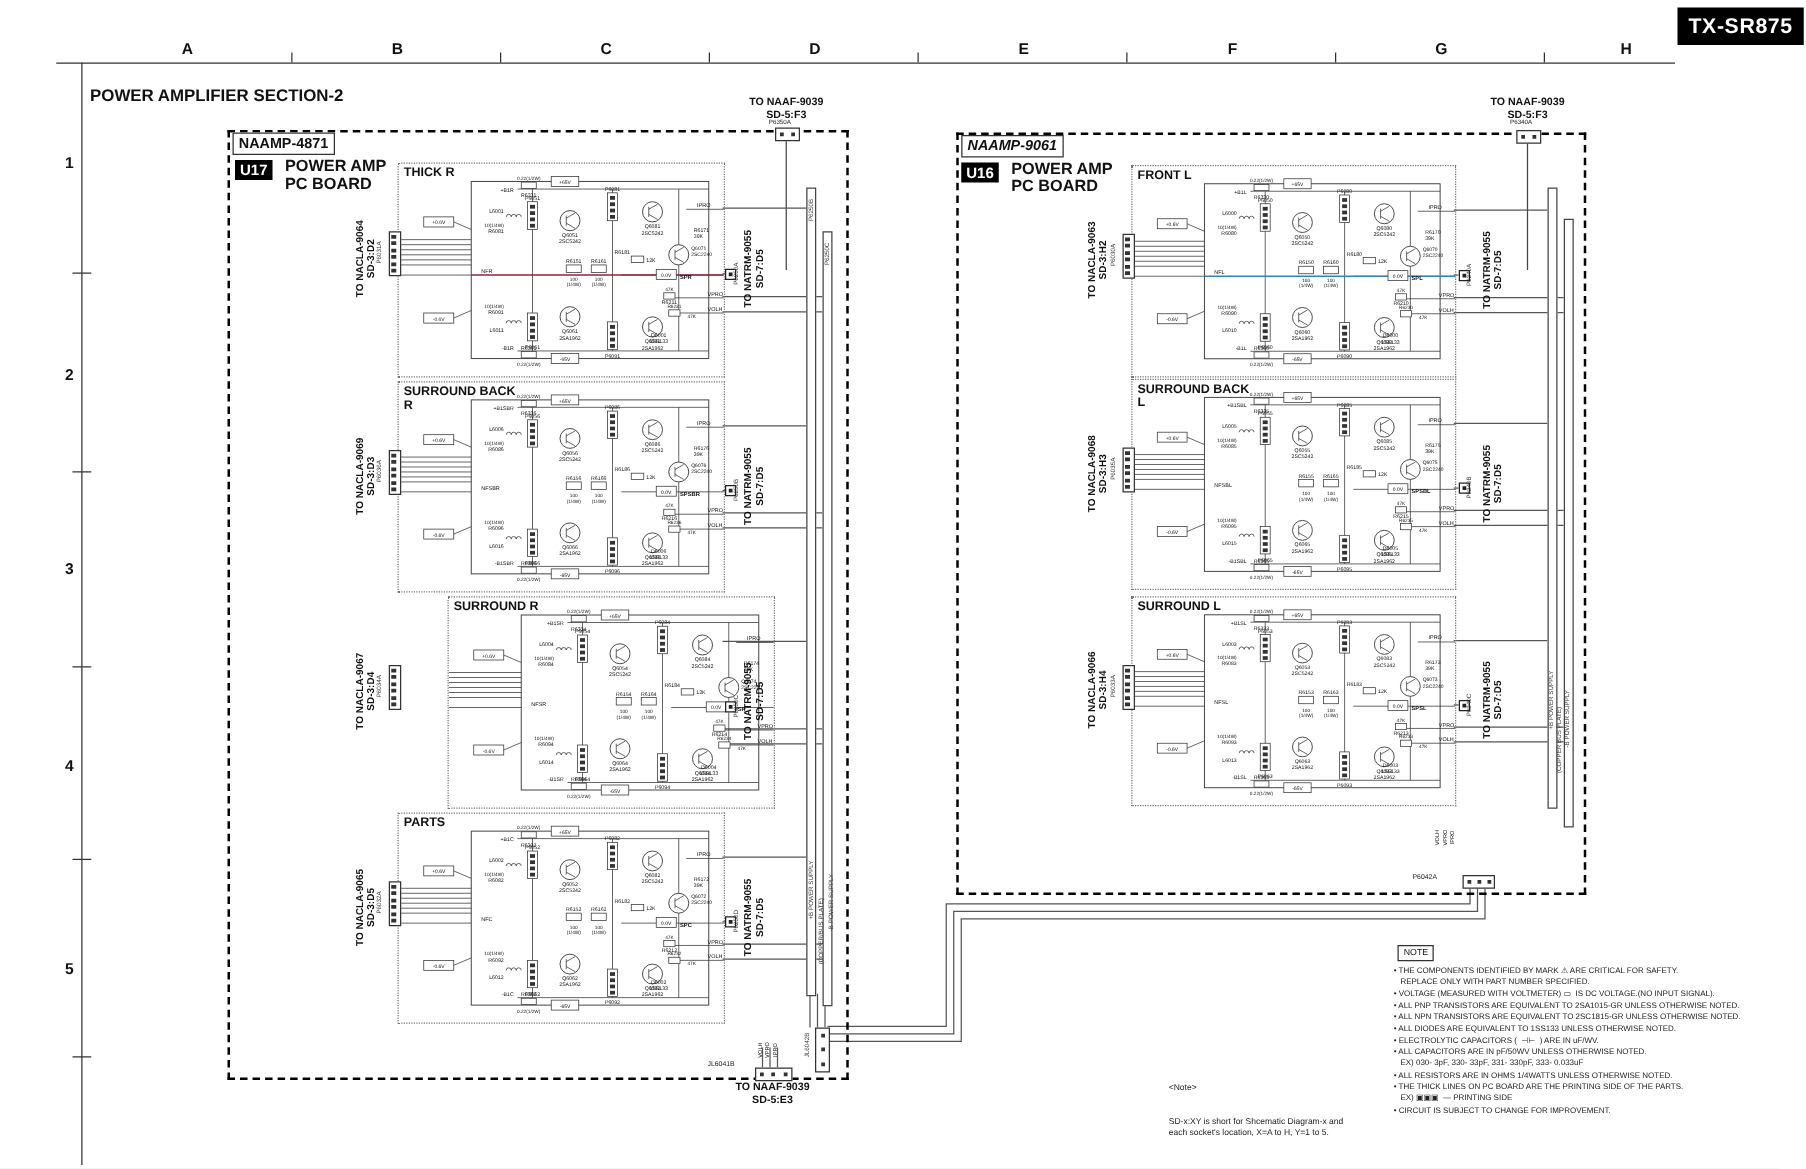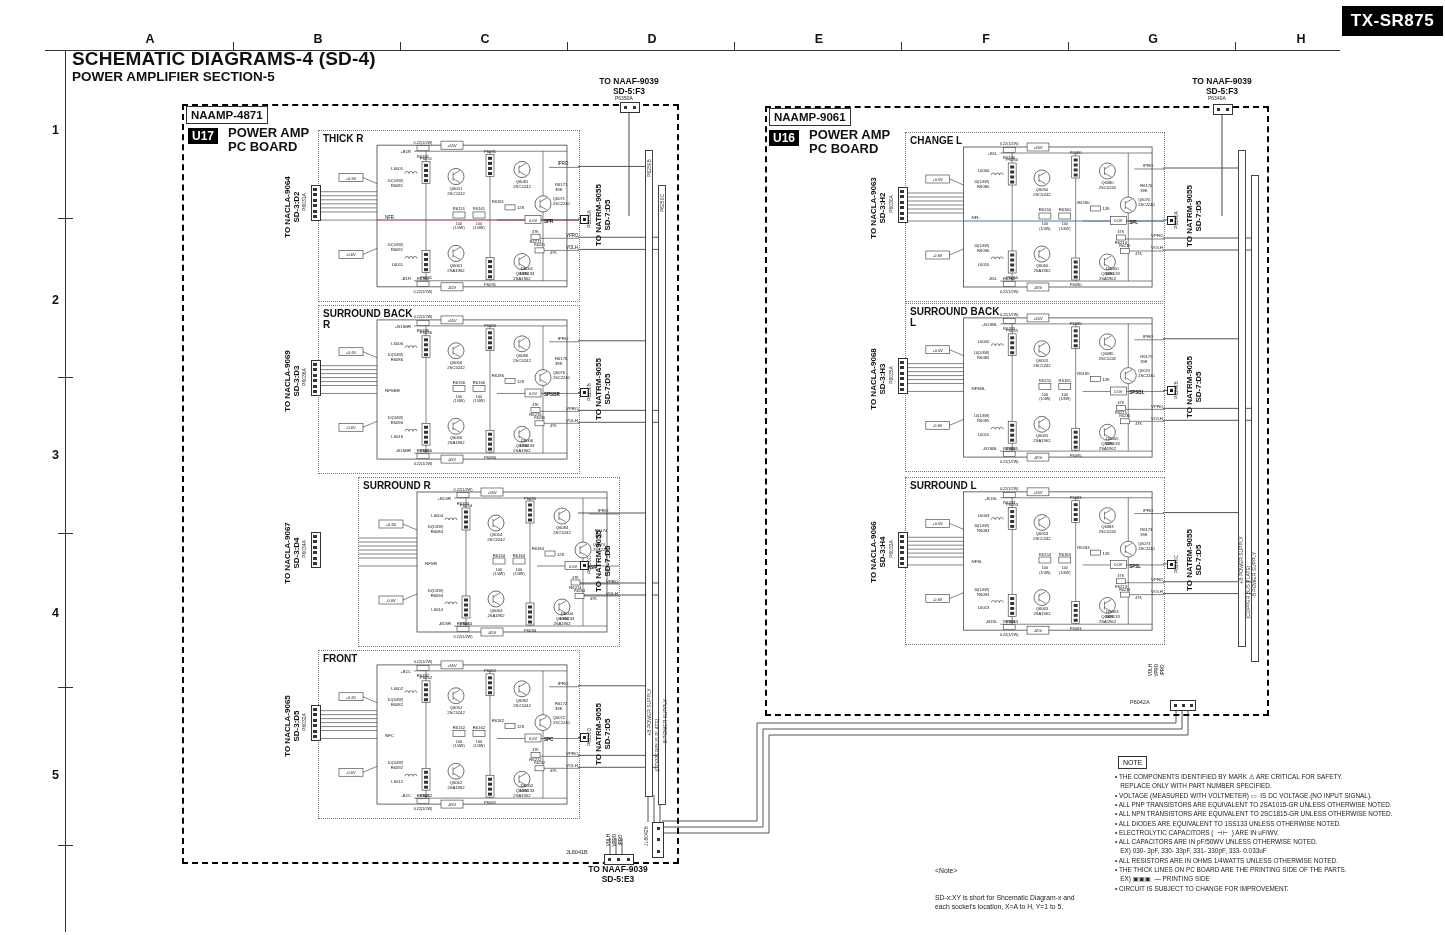--- a/index.html
+++ b/index.html
@@ -35,22 +35,21 @@
   .cbox{position:absolute;border:1px solid #333;background:#fff;display:flex;align-items:center;justify-content:space-around;}
   .cpin{width:3px;height:3px;background:#333;}
   svg text{font-family:"Liberation Sans","DejaVu Sans",sans-serif;fill:#111;}
   .sidenote{position:absolute;font-size:6.8px;line-height:9px;color:#222;white-space:pre;}
 </style>
 </head>
 <body>
 
 <div class="page">
   <div class="badge">TX-SR875</div>
-  <div class="title">SCHEMATIC DIAGRAMS-4 (SD-4)</div>
-  <div class="subtitle">POWER AMPLIFIER SECTION-5</div>
+  <div class="subtitle">POWER AMPLIFIER SECTION-2</div>
 
   <div class="hline" style="left:45px;top:50px;width:1295px;"></div>
   <div class="vline" style="left:65px;top:50px;height:882px;"></div>
 
   <div id="gridheads"></div>
   <div id="boards"></div>
   <svg id="wires" width="1445" height="935" style="position:absolute;left:0;top:0;pointer-events:none;">
       <line x1="629" y1="111" x2="629" y2="216" stroke="#444" stroke-width="1"></line>
       <line x1="578" y1="166.42857142857142" x2="645" y2="166.42857142857142" stroke="#555" stroke-width="1"></line>
       <line x1="578" y1="237.26190476190476" x2="658" y2="237.26190476190476" stroke="#555" stroke-width="1"></line>
@@ -700,38 +699,38 @@
         <text x="208" y="142" font-size="4.2" text-anchor="middle">1SS133</text>
         <rect x="212" y="102" width="9" height="5" fill="#fff" stroke="#333" stroke-width="0.6"></rect>
         <text x="216.5" y="100.5" font-size="3.8" text-anchor="middle">47K</text>
         <text x="216.5" y="111" font-size="4.2" text-anchor="middle">R6212</text>
         <rect x="216" y="115.5" width="9" height="5" fill="#fff" stroke="#333" stroke-width="0.6"></rect>
         <text x="220.5" y="114" font-size="3.8" text-anchor="middle">R6232</text>
         <text x="231" y="122" font-size="3.8">47K</text>
         <text x="247" y="104.5" font-size="4.4">VPRO</text>
         <text x="247" y="116.5" font-size="4.4">VOLH</text>
         <text x="66" y="86.5" font-size="4.4">NFC</text>
-      </svg><div class="btitle">FRONT</div></div>
+      </svg><div class="btitle">PARTS</div></div>
     <div class="rot rot8" style="left:292px;top:725.5px;">TO NACLA-9065
 SD-3:D5</div>
     <div class="rot rot5" style="left:304px;top:722px;">P6032A</div>
     <div class="strip" style="left:311px;top:705px;height:34px;">
       <div class="pin" style="top: 2px;"></div>
       <div class="pin" style="top: 7.4px;"></div>
       <div class="pin" style="top: 12.8px;"></div>
       <div class="pin" style="top: 18.2px;"></div>
       <div class="pin" style="top: 23.6px;"></div>
       <div class="pin" style="top: 29px;"></div>
     </div>
     <div class="sq" style="left:580px;top:733.4761904761905px;"></div>
     <div class="rot rot5" style="left:589px;top:737.4761904761905px;">P6250D</div>
     <div class="rot rot8" style="left:603px;top:733.5px;">TO NATRM-9055
 SD-7:D5</div>
     <div class="board" style="left:765px;top:106px;width:500px;height:606px;"></div>
-    <div class="namebox" style="left:769px;top:108px;">NAAMP-9061</div>
+    <div class="namebox" style="left:769px;top:108px;font-style:italic;">NAAMP-9061</div>
     <div class="uchip" style="left:769px;top:130px;">U16</div>
     <div class="utitle" style="left:809px;top:128px;">POWER AMP
 PC BOARD</div>
     <div class="naaf" style="left:1222px;top:76px;">TO NAAF-9039
 SD-5:F3</div>
     <div class="tiny" style="left:1208px;top:95px;font-size:5px;">P6340A</div>
     <div class="cbox" style="left:1213px;top:104px;width:18px;height:9px;">
       <span class="cpin"></span>
       <span class="cpin"></span>
     </div>
@@ -865,21 +864,21 @@
         <text x="208" y="142" font-size="4.2" text-anchor="middle">1SS133</text>
         <rect x="212" y="102" width="9" height="5" fill="#fff" stroke="#333" stroke-width="0.6"></rect>
         <text x="216.5" y="100.5" font-size="3.8" text-anchor="middle">47K</text>
         <text x="216.5" y="111" font-size="4.2" text-anchor="middle">R6210</text>
         <rect x="216" y="115.5" width="9" height="5" fill="#fff" stroke="#333" stroke-width="0.6"></rect>
         <text x="220.5" y="114" font-size="3.8" text-anchor="middle">R6230</text>
         <text x="231" y="122" font-size="3.8">47K</text>
         <text x="247" y="104.5" font-size="4.4">VPRO</text>
         <text x="247" y="116.5" font-size="4.4">VOLH</text>
         <text x="66" y="86.5" font-size="4.4">NFL</text>
-      </svg><div class="btitle">CHANGE L</div></div>
+      </svg><div class="btitle">FRONT L</div></div>
     <div class="rot rot8" style="left:878px;top:208px;">TO NACLA-9063
 SD-3:H2</div>
     <div class="rot rot5" style="left:891px;top:204px;">P6030A</div>
     <div class="strip" style="left:898px;top:187px;height:34px;">
       <div class="pin" style="top: 2px;"></div>
       <div class="pin" style="top: 7.4px;"></div>
       <div class="pin" style="top: 12.8px;"></div>
       <div class="pin" style="top: 18.2px;"></div>
       <div class="pin" style="top: 23.6px;"></div>
       <div class="pin" style="top: 29px;"></div>

